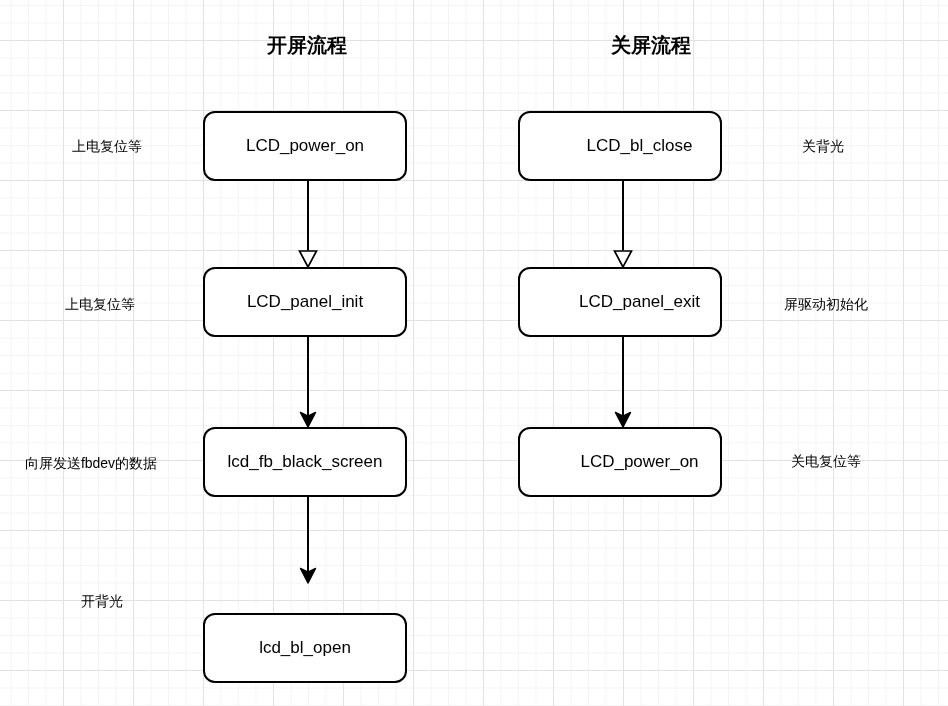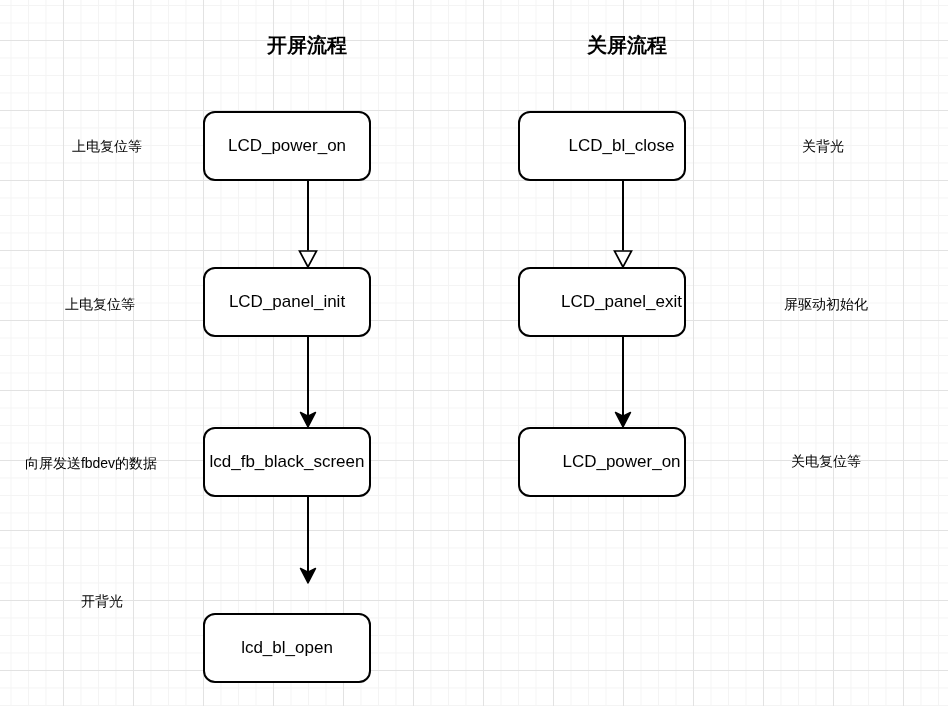--- a/index.html
+++ b/index.html
@@ -35,21 +35,21 @@
   .flow-title {
     position: absolute;
     transform: translate(-50%, -50%);
     font-size: 20px;
     font-weight: bold;
     white-space: nowrap;
   }
   .node {
     position: absolute;
     box-sizing: border-box;
-    width: 168px;
+    width: 204px;
     height: 70px;
     background: #ffffff;
     border: 2px solid #000000;
     border-radius: 12px;
     display: flex;
     align-items: center;
     justify-content: center;
     font-size: 17px;
     white-space: nowrap;
   }
@@ -90,21 +90,21 @@
       <polygon points="623,267 614.5,251 631.5,251" fill="#ffffff" stroke="#000" stroke-width="1.7"></polygon>
     </g>
 
     <g>
       <line x1="623" y1="337" x2="623" y2="423" stroke="#000" stroke-width="2"></line>
       <path d="M623,427 L615.5,412.5 L623,416.2 L630.5,412.5 Z" fill="#000" stroke="#000" stroke-width="1.5" stroke-linejoin="round"></path>
     </g>
   </svg>
 
   <div class="flow-title" style="left:293px; top:45px;margin-left:14px;">开屏流程</div>
-  <div class="flow-title" style="left:627px; top:45px;font-family:Liberation Mono, monospace;">关屏流程</div>
+  <div class="flow-title" style="left:651px; top:45px;font-family:Liberation Mono, monospace;">关屏流程</div>
 
   <div class="node col-left" style="top:111px;">
     <span>LCD_power_on</span>
   </div>
   <div class="node col-left" style="top:267px;text-align:center;">
     <span>LCD_panel_init</span>
   </div>
   <div class="node col-left" style="top:427px;">
     <span>lcd_fb_black_screen</span>
   </div>

